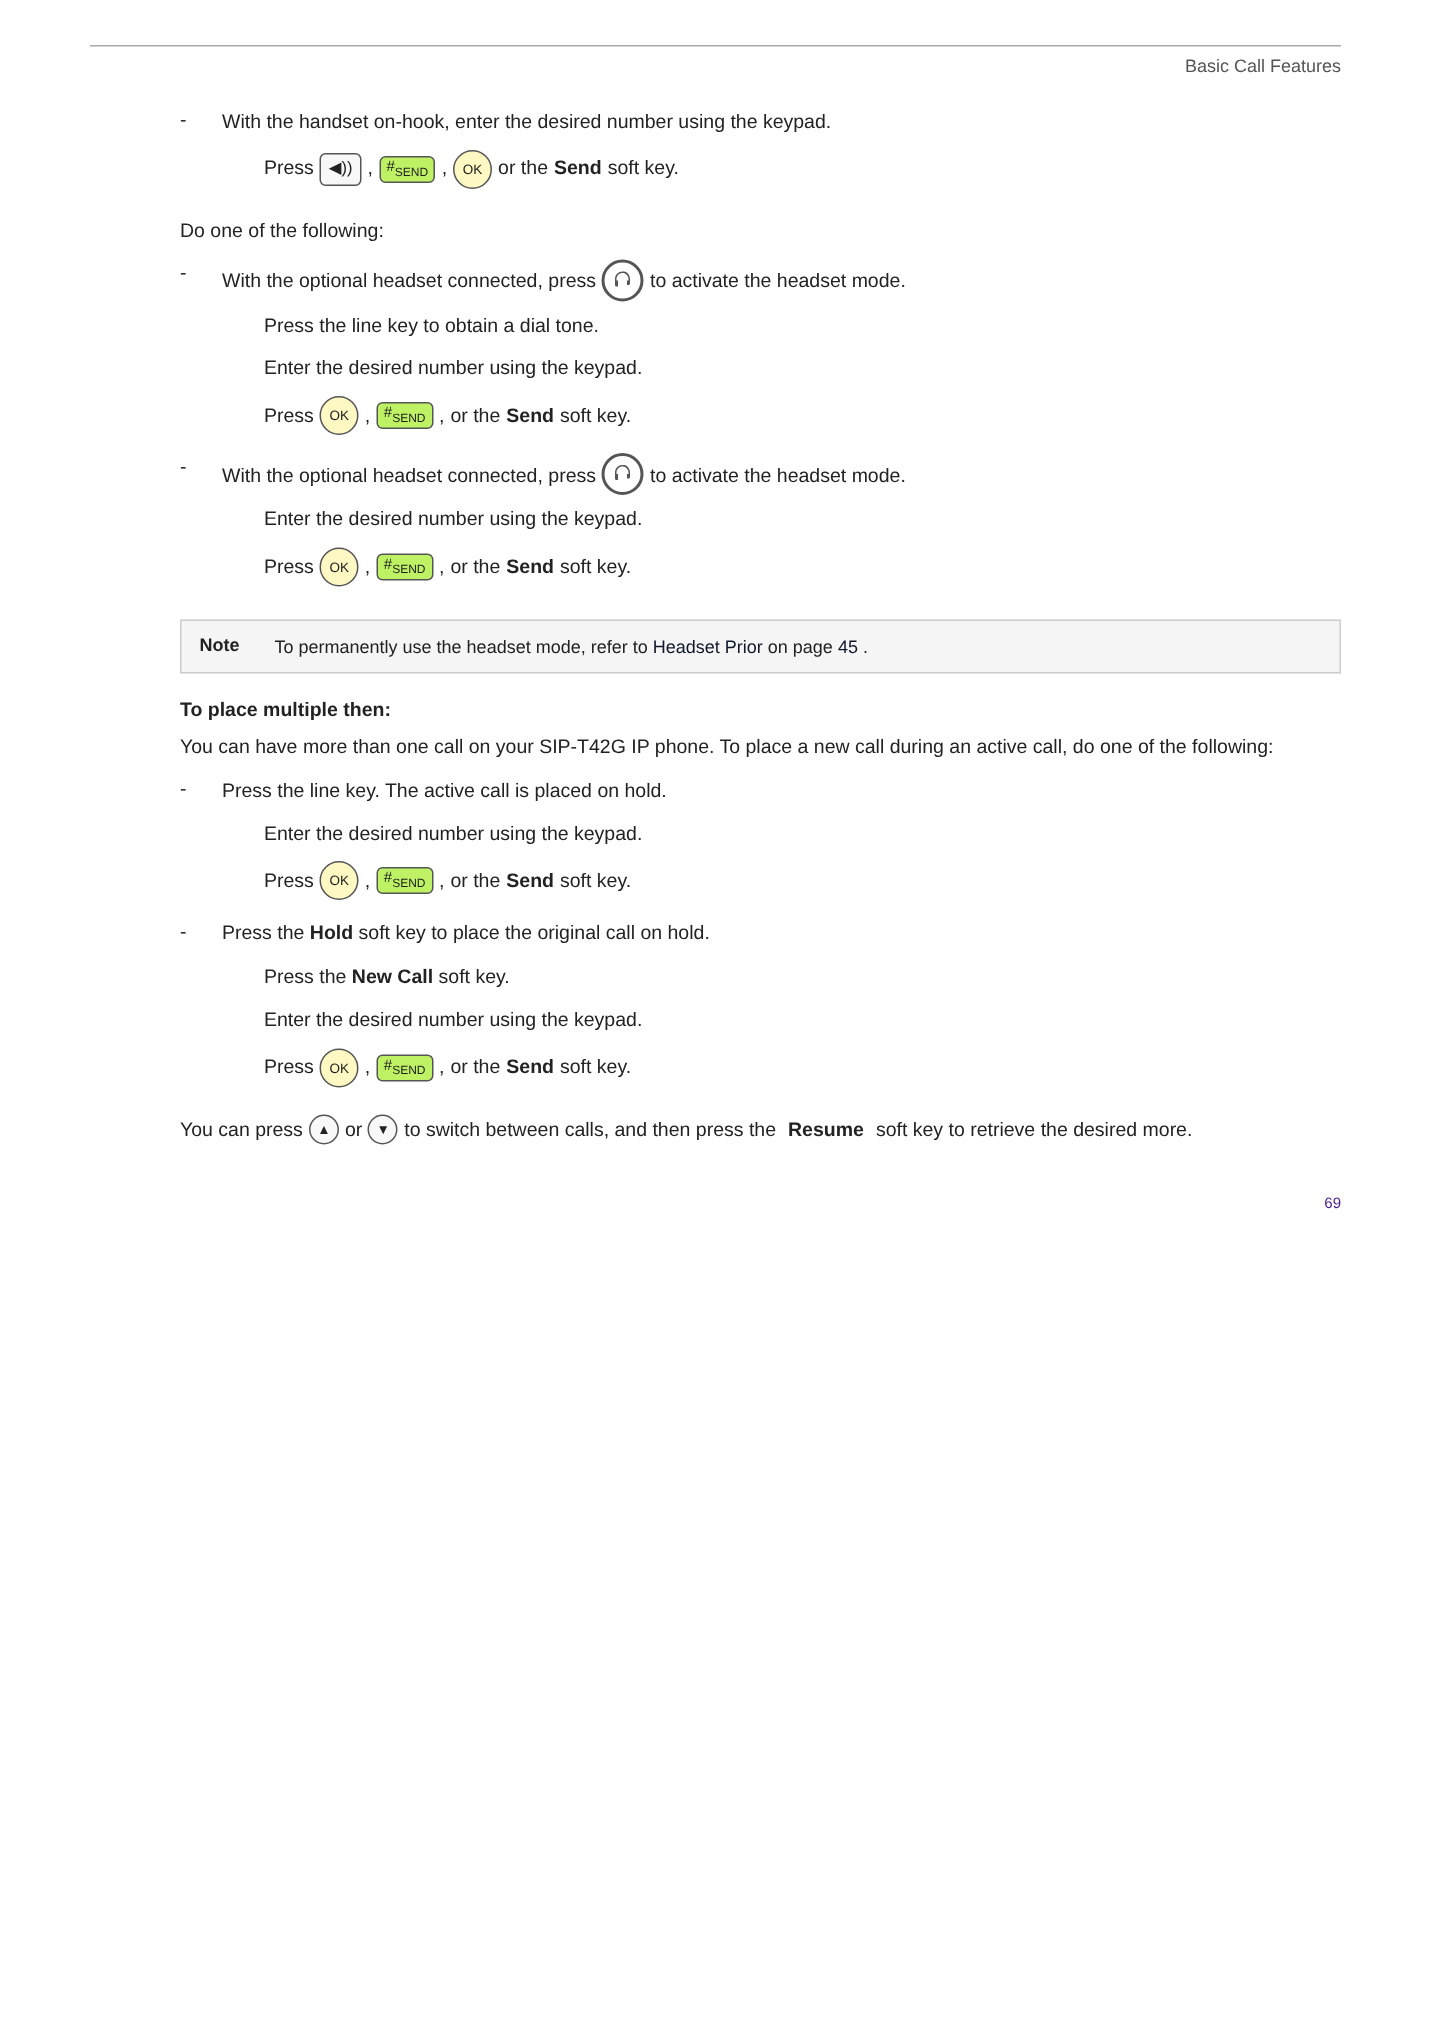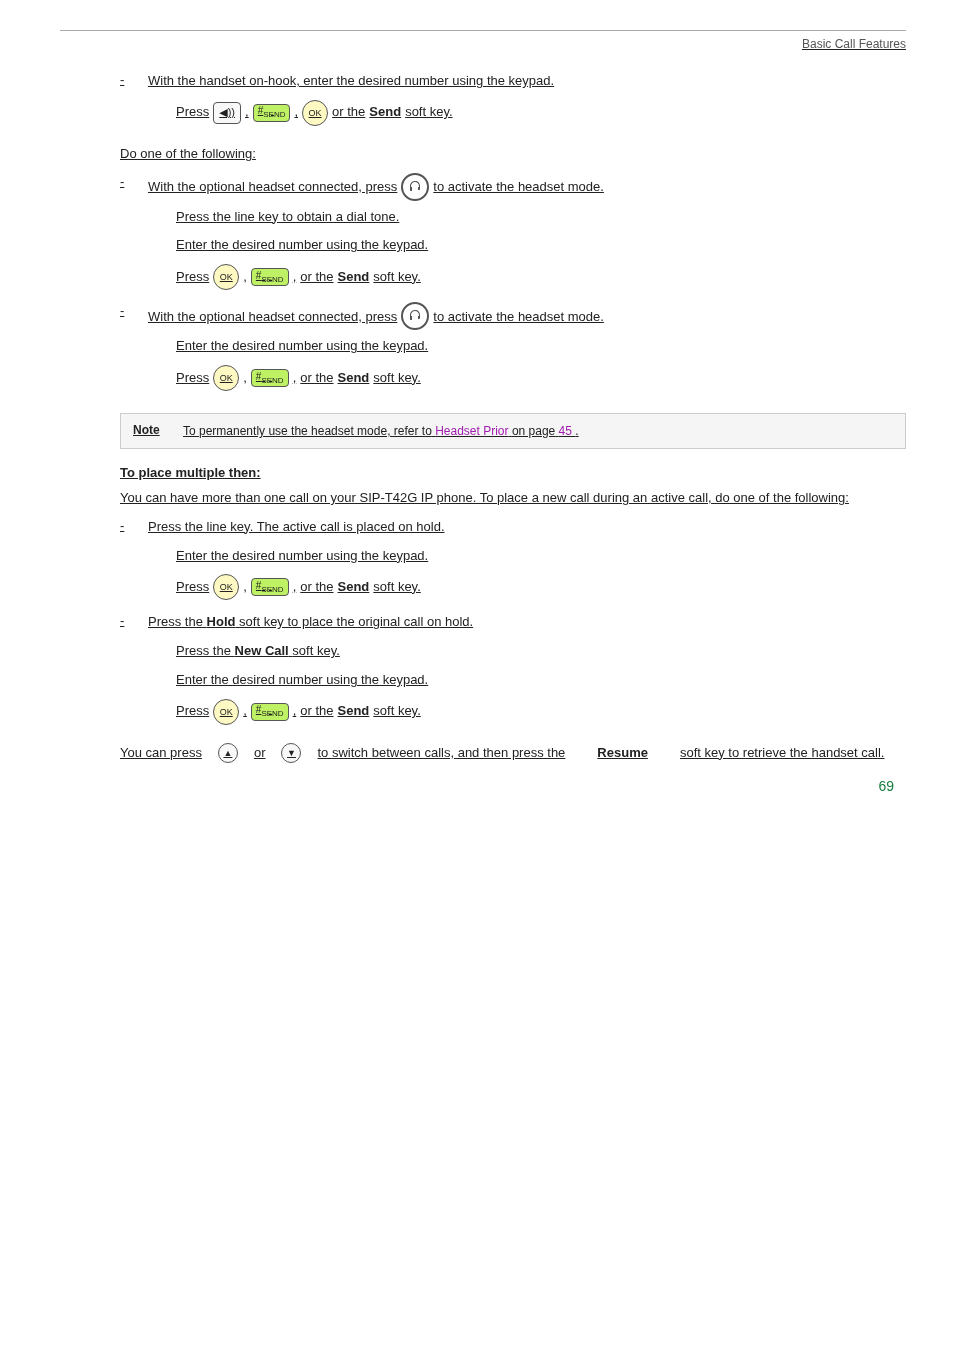--- a/index.html
+++ b/index.html
@@ -5,23 +5,22 @@
     * { box-sizing: border-box; margin: 0; padding: 0; }
     body {
       font-family: Arial, sans-serif;
       font-size: 13px;
       color: #222;
       background: #fff;
       width: 954px;
       min-height: 1350px;
     }
     .page {
-      padding: 30px 48px 60px 60px;
+      padding: 30px 60px 60px 60px;
       position: relative;
-      text-decoration: underline;
     }
     .header-line {
       border-top: 1px solid #aaa;
       padding-top: 6px;
       text-align: right;
       font-size: 12px;
       color: #555;
       margin-bottom: 20px;
     }
     .section {
@@ -125,41 +124,41 @@
       font-size: 12px;
       min-width: 40px;
       margin-right: 10px;
       margin-top: 1px;
     }
     .note-text {
       font-size: 12px;
       line-height: 1.5;
     }
     .link-text {
-      color: #a21caf;
+      color: #0f172a;
     }
     
     .nav-arrow {
       display: inline-flex;
       align-items: center;
       justify-content: center;
       border: 1.5px solid #555;
       border-radius: 50%;
       width: 20px;
       height: 20px;
       font-size: 9px;
       background: #f8f8f8;
       vertical-align: middle;
     }
     .page-num {
       position: absolute;
-      bottom: 38px;
+      bottom: 24px;
       right: 60px;
-      font-size: 14px;
-      color: #15803d;
+      font-size: 10px;
+      color: #4c1d95;
     }
   </style>
 </head>
 <body>
 
 <div class="page">
   <div class="header-line">
     <span>Basic Call Features</span>
   </div>
 
@@ -326,27 +325,27 @@
             <span>#<sub style="font-size:8px;">SEND</sub></span>
           </span>
           <span>,</span>
           <span>or the</span>
           <span class="bold">Send</span>
           <span>soft key.</span>
         </div>
       </div>
     </div>
 
-    <div class="body-text press-line" style="margin-top:12px; flex-wrap:wrap; gap:16px;">
+    <div class="body-text press-line" style="margin-top:12px; flex-wrap:wrap; gap:4px;">
       <span>You can press</span>
       <span class="nav-arrow">▲</span>
       <span>or</span>
       <span class="nav-arrow">▼</span>
       <span>to switch between calls, and then press the</span>
       <span> </span>
       <span class="bold">Resume</span>
       <span> </span>
-      <span>soft key to retrieve the handset call.</span>
+      <span>soft key to retrieve the desired more.</span>
     </div>
   </div>
 
   <div class="page-num">69</div>
 </div>
 
 </body></html>

